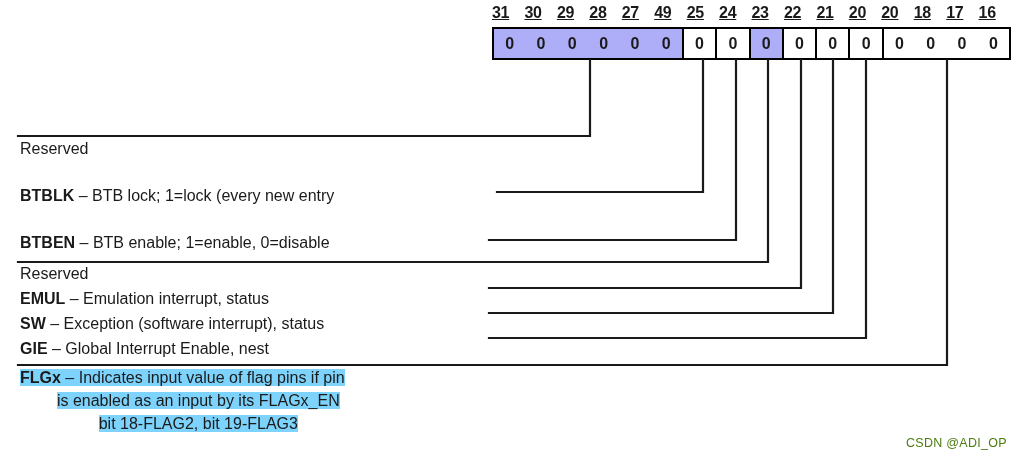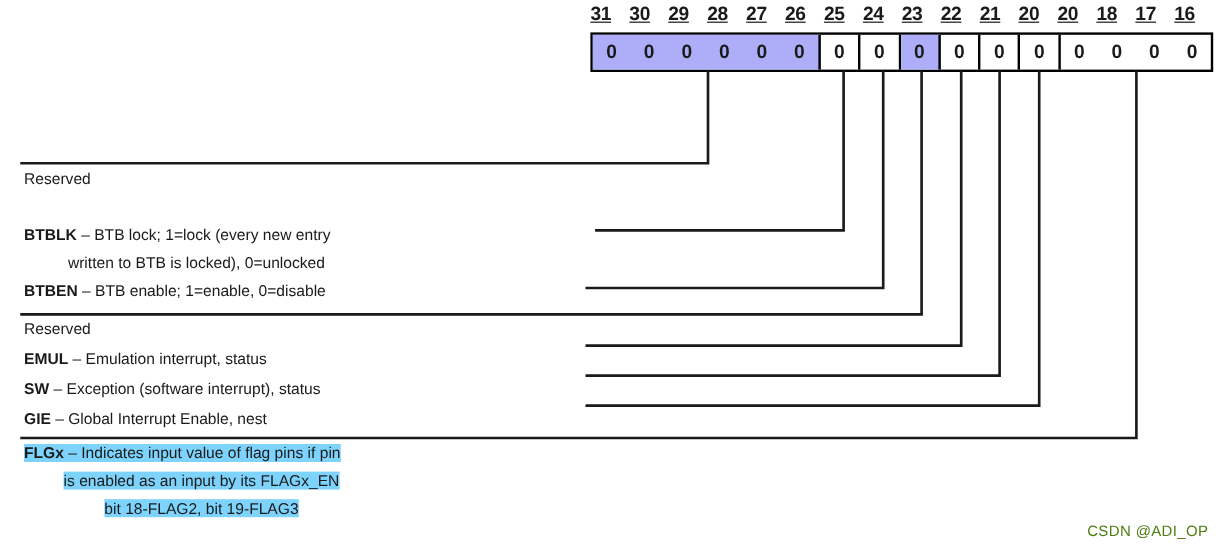--- a/index.html
+++ b/index.html
@@ -79,21 +79,21 @@
     left: 0;
     top: 0;
     width: 1021px;
     height: 460px;
     pointer-events: none;
   }
 
   
   .label {
     position: absolute;
-    font-size: 13px;
+    font-size: 16px;
     line-height: 22px;
     white-space: nowrap;
   }
   .label b { font-weight: bold; }
   .label .hl {
     background: #7dd3fc;
   }
   .label.indent-wrap {
     line-height: 23px;
   }
@@ -114,21 +114,21 @@
 <body>
 
 <div id="diagram">
 
   <div class="bit-numbers">
     <div class="bit-num">31</div>
     <div class="bit-num">30</div>
     <div class="bit-num">29</div>
     <div class="bit-num">28</div>
     <div class="bit-num">27</div>
-    <div class="bit-num">26</div>
+    <div class="bit-num">49</div>
     <div class="bit-num">25</div>
     <div class="bit-num">24</div>
     <div class="bit-num">23</div>
     <div class="bit-num">22</div>
     <div class="bit-num">21</div>
     <div class="bit-num">20</div>
     <div class="bit-num">20</div>
     <div class="bit-num">18</div>
     <div class="bit-num">17</div>
     <div class="bit-num">16</div>
@@ -199,21 +199,20 @@
   </svg>
 
   <div class="label" style="left:20px; top:138px;">
     <span>Reserved</span>
   </div>
 
   <div class="label indent-wrap" style="left:20px; top:184px;">
     <span class="ln">
       <b>BTBLK</b><span> – BTB lock; 1=lock (every new entry</span>
     </span>
-    <span class="ln ind">written to BTB is locked), 0=unlocked</span>
   </div>
 
   <div class="label" style="left:20px; top:232px;">
     <b>BTBEN</b><span> – BTB enable; 1=enable, 0=disable</span>
   </div>
 
   <div class="label" style="left:20px; top:263px;">
     <span>Reserved</span>
   </div>
 

